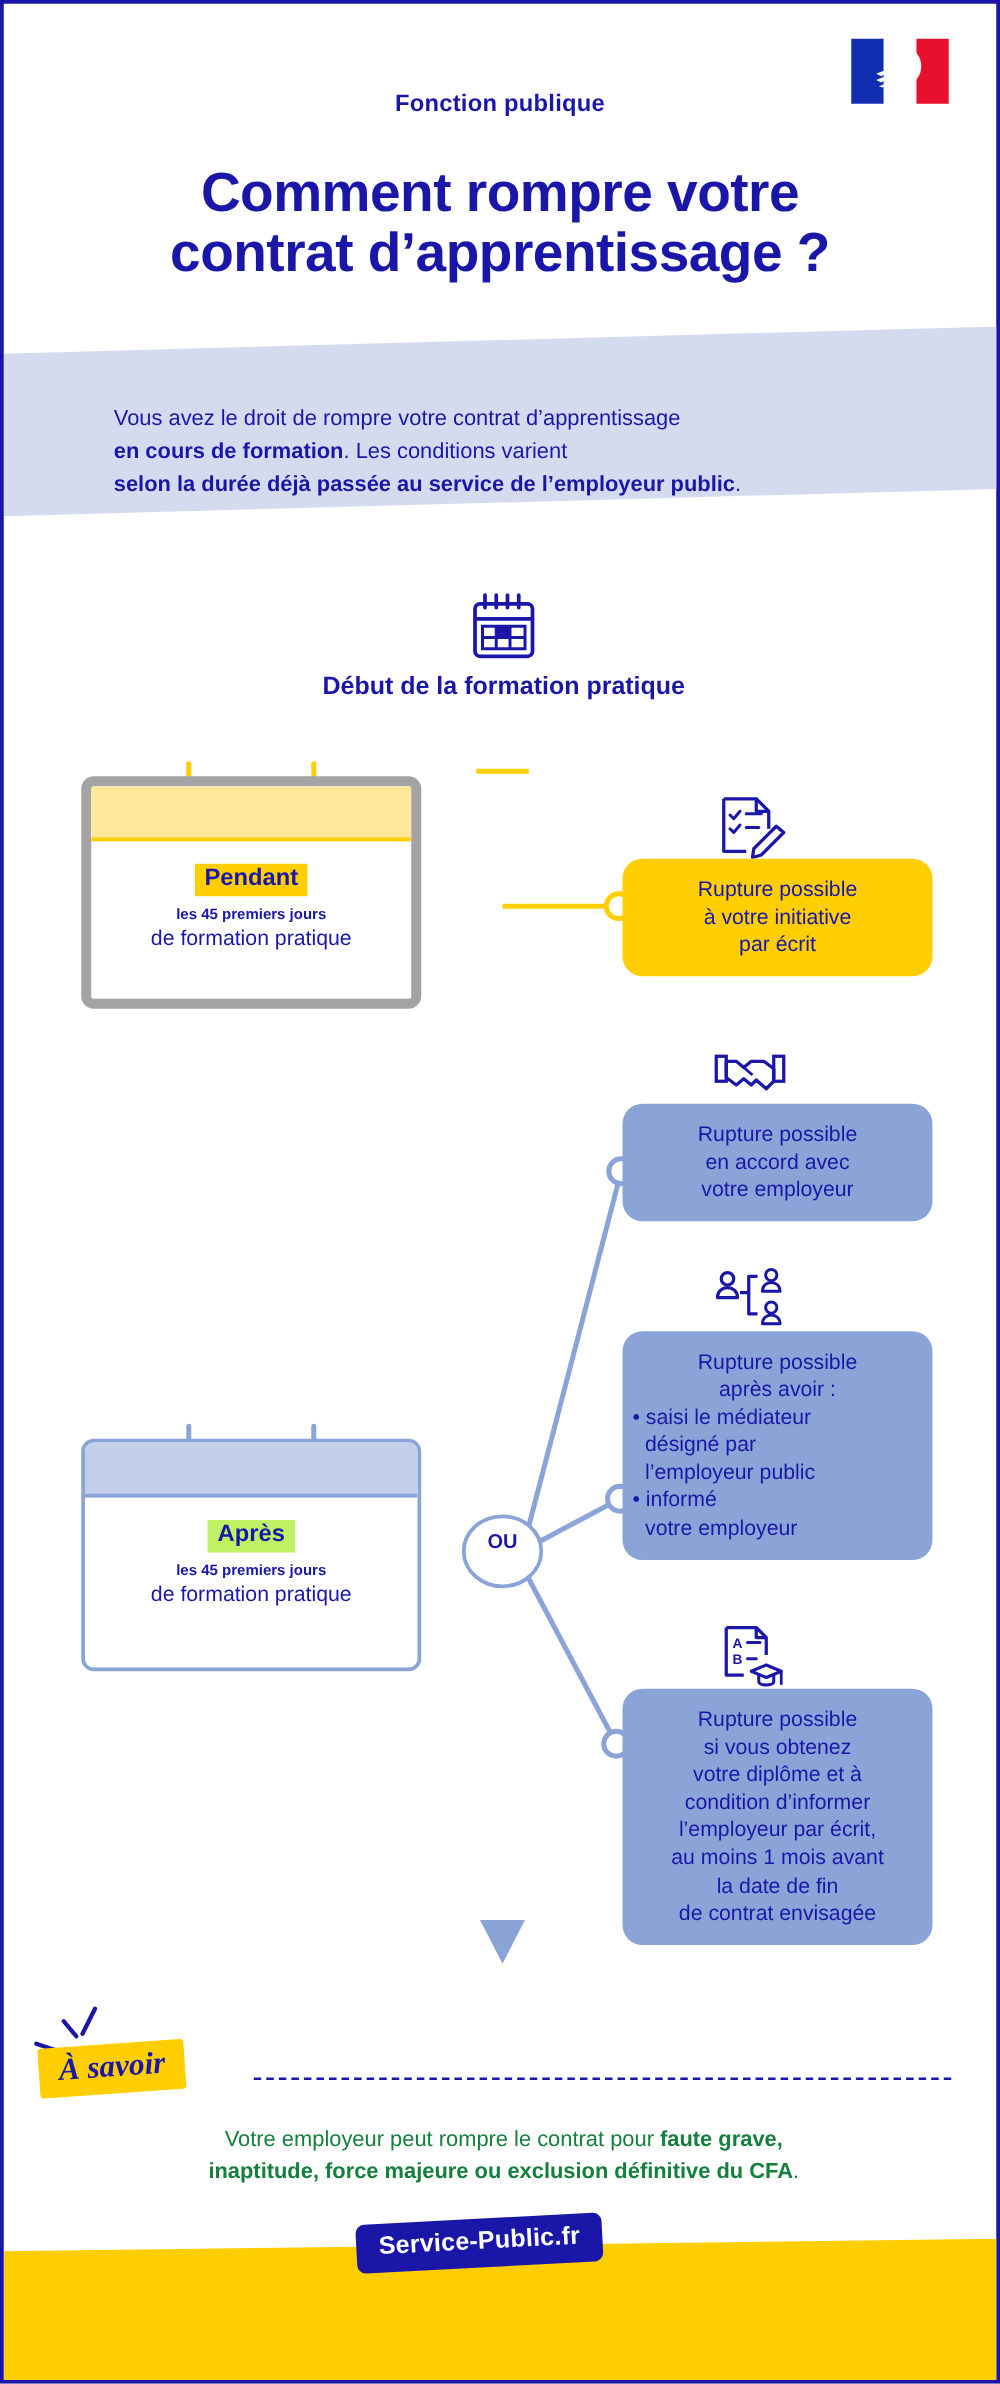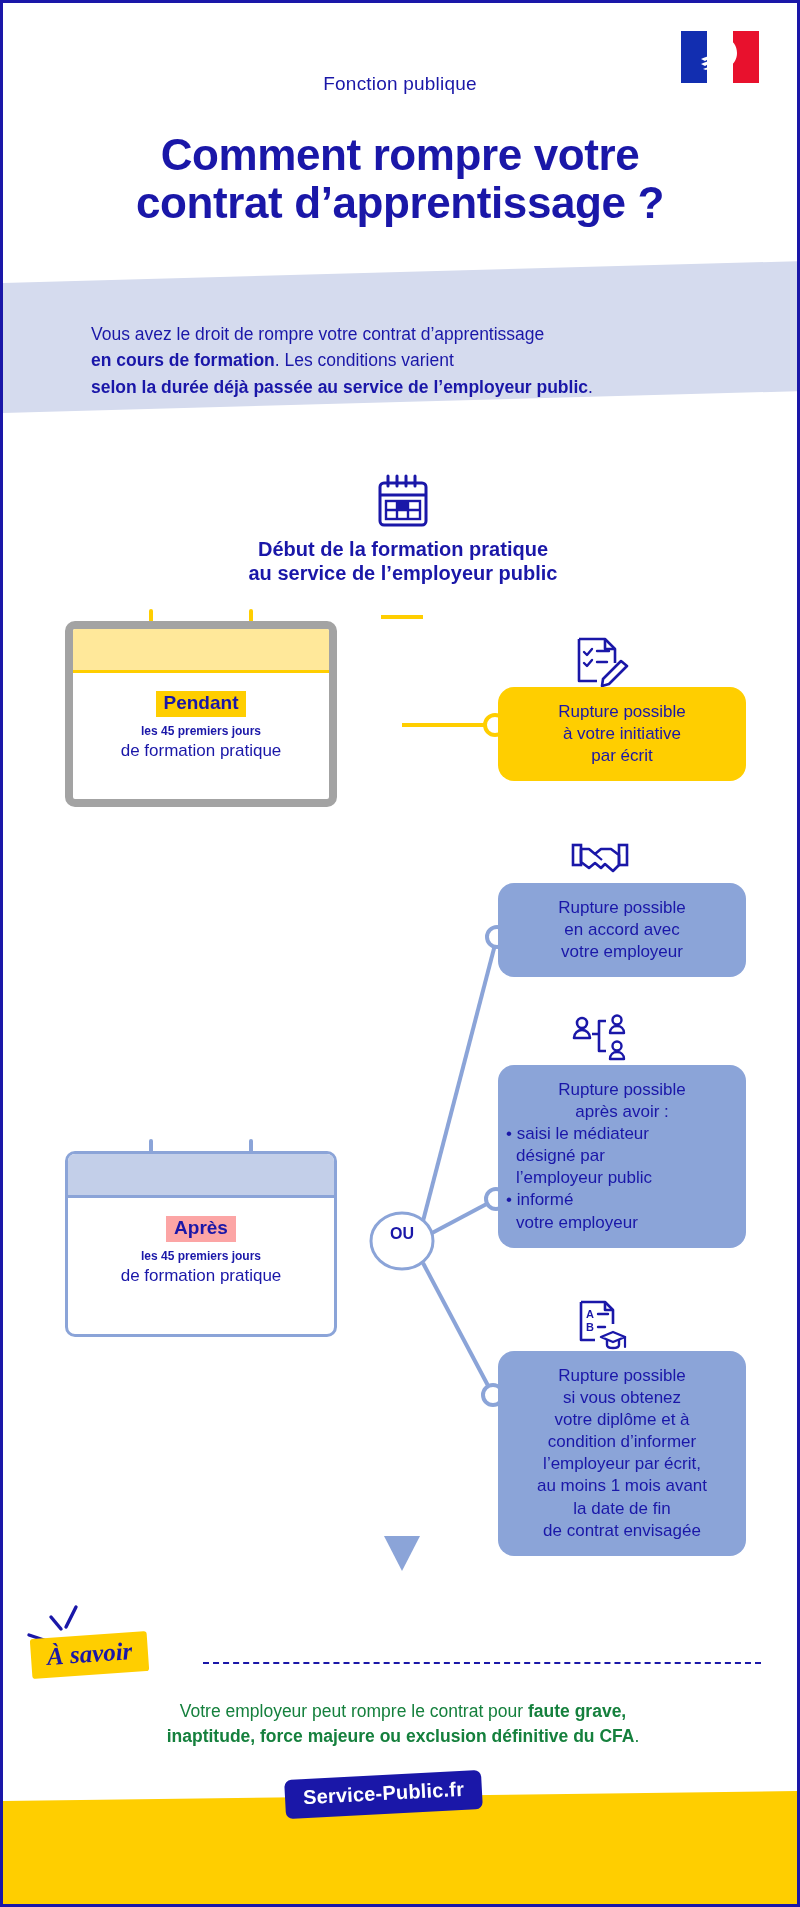--- a/index.html
+++ b/index.html
@@ -29,21 +29,21 @@
     position:absolute; left:-10px; top:6px;
     width:46px;height:40px;
   }
 
   .eyebrow{
     position:absolute;
     left:0; right:0; top:70px;
     text-align:center;
     color:#1a17a8;
     font-size:19px;
-    font-weight:normal;
+    font-weight:bold;
     letter-spacing:.2px;
   }
   .headline{
     position:absolute;
     left:40px; right:40px; top:128px;
     text-align:center;
     color:#1a17a8;
     font-size:44px;
     line-height:1.10;
     font-weight:bold;
@@ -110,21 +110,21 @@
 
   .pc-tag{
     display:inline-block;
     font-size:19px;
     font-weight:bold;
     color:#1a17a8;
     padding:1px 8px 2px;
     line-height:1.2;
   }
   .pc-tag-y{background:#ffce00;}
-  .pc-tag-b{background:#fca5a5;}
+  .pc-tag-b{background:#bef264;}
   .pc-l1{
     margin-top:7px;
     font-size:12px;
     font-weight:bold;
     color:#1a17a8;
     line-height:1.2;
   }
   .pc-l2{
     font-size:17px;
     color:#1a17a8;
@@ -250,21 +250,20 @@
       <rect x="12" y="28" width="34" height="18"></rect>
       <line x1="23" y1="28" x2="23" y2="46"></line>
       <line x1="34" y1="28" x2="34" y2="46"></line>
       <line x1="12" y1="37" x2="46" y2="37"></line>
     </g>
     <rect x="23" y="28" width="11" height="9" fill="#1a17a8"></rect>
   </svg>
 
   <div class="start-label">
     <div>Début de la formation pratique</div>
-    <div>au service de l’employeur public</div>
   </div>
 
   <svg class="flow" viewBox="0 0 800 1907">
     <defs>
       <linearGradient id="stemgrad" x1="0" y1="0" x2="0" y2="1">
         <stop offset="0%" stop-color="#ffce00"></stop>
         <stop offset="46%" stop-color="#ffce00"></stop>
         <stop offset="60%" stop-color="#b5bc73"></stop>
         <stop offset="74%" stop-color="#8ba4d8"></stop>
         <stop offset="100%" stop-color="#8ba4d8"></stop>

